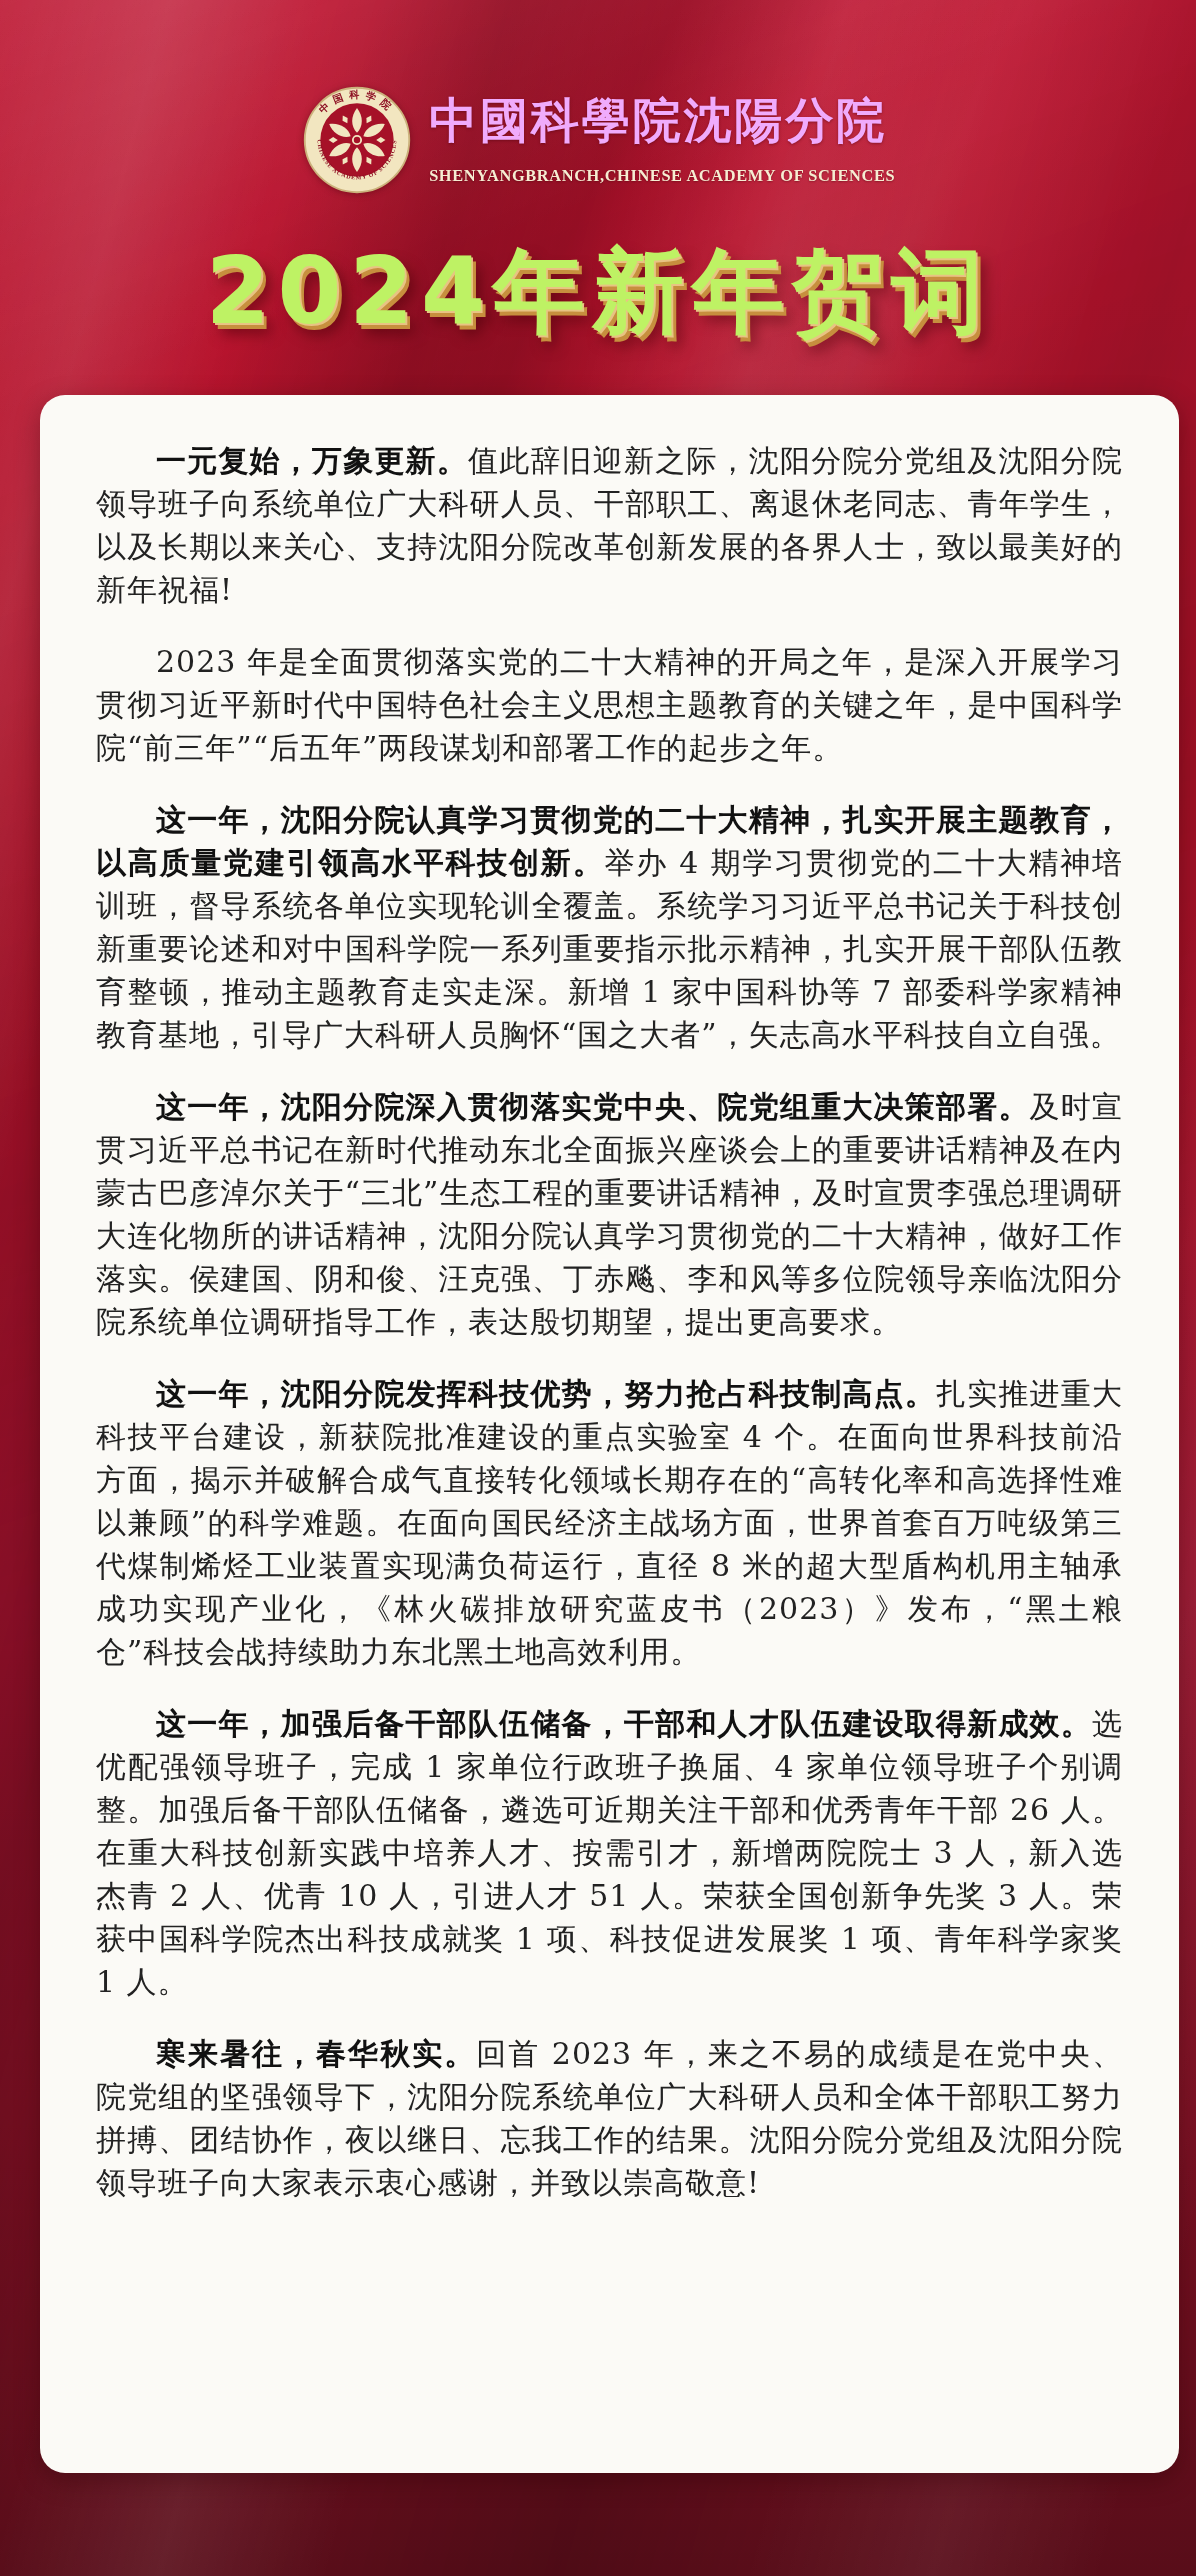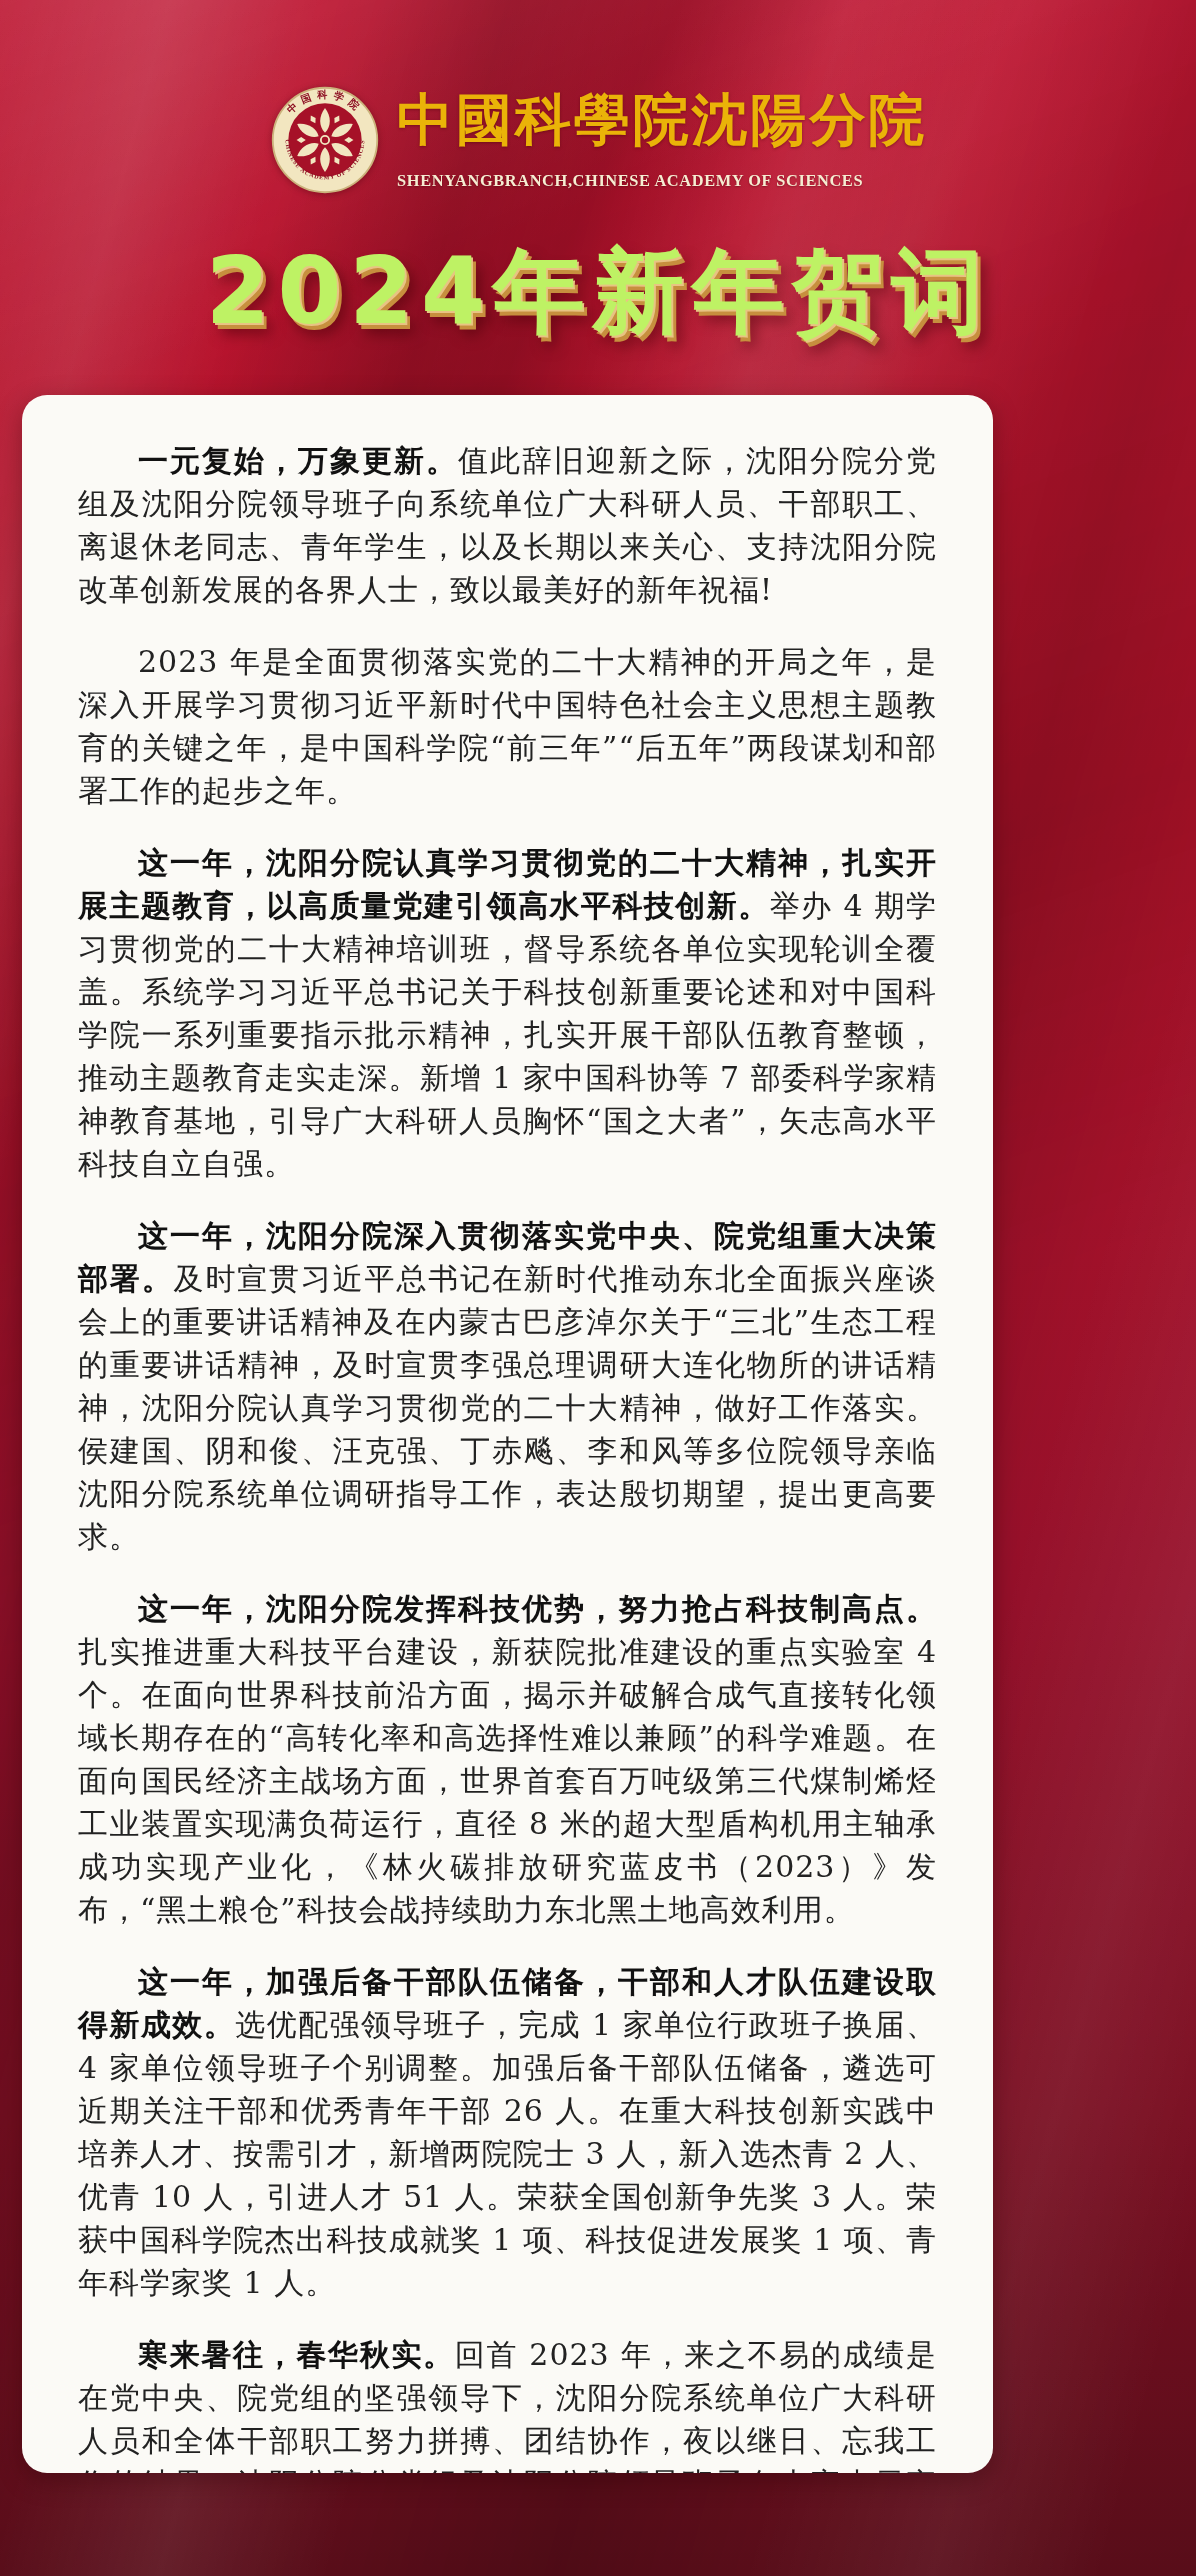--- a/index.html
+++ b/index.html
@@ -20,36 +20,36 @@
     background:linear-gradient(118deg, rgba(0,0,0,0) 30%, rgba(70,0,12,0.28) 44%, rgba(0,0,0,0) 52%, rgba(255,240,235,0.07) 60%, rgba(0,0,0,0) 70%);
     transform:rotate(-3deg);pointer-events:none;
   }
 
   
   .brand{position:relative;padding-top:85px;text-align:center;}
   .logo-row{display:flex;align-items:center;justify-content:center;gap:17.3px;}
   .emblem{width:110px;height:110px;flex:0 0 auto;filter:drop-shadow(0 1.9px 3.9px rgba(60,0,8,0.4));}
   .name-block{text-align:left;}
   .org-name-zh{
-    font-family:"DejaVu Serif",serif;font-weight:700;font-size:56px;line-height:1.1;
-    color:#eab308;letter-spacing:2.9px;text-shadow:0 1px 2.9px rgba(70,0,10,0.45);
+    font-family:"DejaVu Serif",serif;font-weight:700;font-size:48px;line-height:1.1;
+    color:#f0abfc;letter-spacing:2.9px;text-shadow:0 1px 2.9px rgba(70,0,10,0.45);
   }
   .org-name-en{
     font-family:"Liberation Serif",serif;font-weight:700;font-size:16.4px;margin-top:20px;
     color:#f6edd2;letter-spacing:0.6px;text-shadow:0 1px 1.9px rgba(70,0,10,0.45);
   }
   .main-title{
     margin:35px 0 0;font-size:92px;font-weight:900;letter-spacing:7.7px;color:#bef264;
     font-family:"DejaVu Sans",sans-serif;
     text-shadow:1.9px 1.9px 0 #e8c383, 4.8px 5.8px 0 #c78f3e, 8.7px 10.6px 13.5px rgba(70,0,8,0.55);
   }
 
   
   .card{
-    position:absolute;left:22px;top:395px;width:971px;height:2078px;box-sizing:border-box;
+    position:absolute;left:40px;top:395px;width:1139px;height:2078px;box-sizing:border-box;
     background:#fbfaf6;border-radius:25px;box-shadow:0 7.7px 25px rgba(40,0,6,0.35);
     padding:44px 56px 0;color:#1e1e1e;font-family:"DejaVu Serif",serif;overflow:hidden;
   }
   .para{
     font-size:30px;line-height:43px;letter-spacing:1px;margin:0 0 29px;
     text-indent:2em;text-align:justify;color:#222;
   }
   .para .lead{font-weight:700;color:#111;}
 </style>
 </head>

